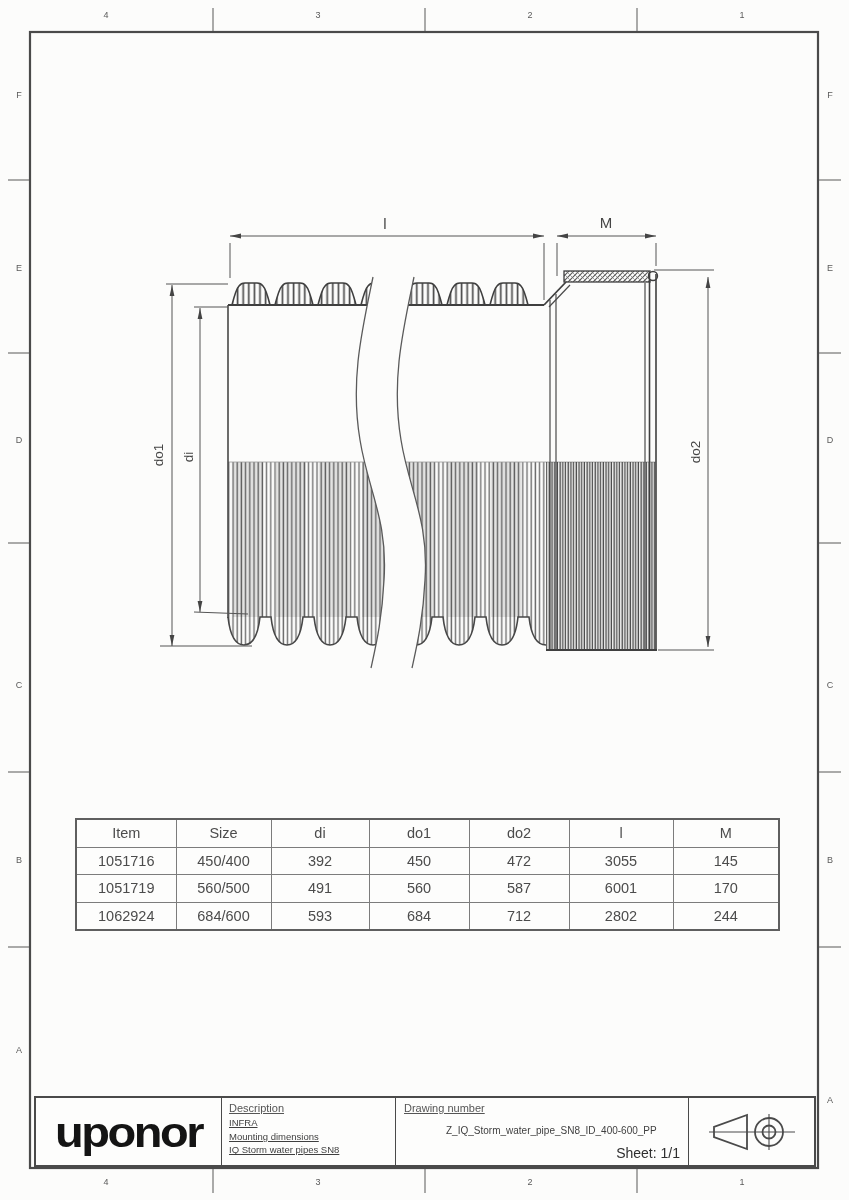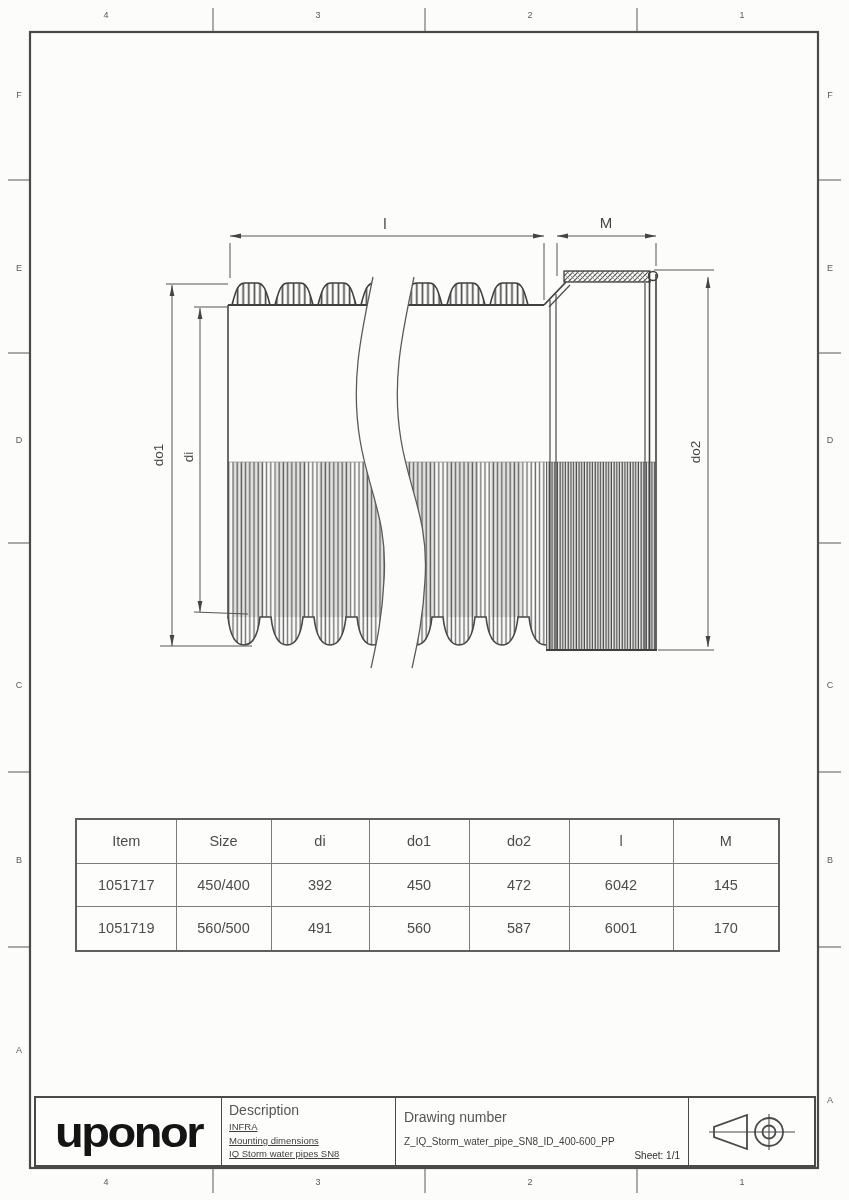--- a/index.html
+++ b/index.html
@@ -3,34 +3,34 @@
 <meta charset="utf-8">
 <style>
   html,body{margin:0;padding:0;}
   body{width:849px;height:1200px;background:#f4f4f2;font-family:"Liberation Sans", sans-serif;}
   .page{position:relative;width:849px;height:1200px;background:#fcfcfb;overflow:hidden;}
   .linework{position:absolute;left:0;top:0;z-index:1;}
   .zone{position:absolute;z-index:2;font-size:9px;color:#5a5a5a;transform:translate(-50%,-50%);}
   
   .dim-table{position:absolute;left:75px;top:818px;z-index:2;border-collapse:collapse;table-layout:fixed;width:703px;background:#fdfdfc;}
   .dim-table th,.dim-table td{border:1px solid #7c7c7c;text-align:center;vertical-align:middle;
-      font-weight:400;color:#4c4c4c;font-size:14.5px;height:26.5px;padding:8px;overflow:hidden;}
+      font-weight:400;color:#4c4c4c;font-size:14.5px;height:26.5px;padding:0;overflow:hidden;}
   .dim-table{border:2px solid #5f5f5f;}
   
   .title-block{position:absolute;left:34px;top:1096px;width:782px;height:71px;z-index:2;
       border:2px solid #4a4a4a;box-sizing:border-box;display:flex;background:#fdfdfc;}
   .tb-cell{box-sizing:border-box;height:100%;}
   .tb-logo{width:186px;border-right:1.5px solid #4a4a4a;display:flex;align-items:center;justify-content:center;}
   .tb-logo span{font-size:47px;font-weight:800;letter-spacing:-2.5px;color:#141414;line-height:1;transform:scaleY(.92);}
   .tb-desc{width:174px;border-right:1.5px solid #4a4a4a;padding:3px 7px;}
-  .tb-label{font-size:14px;color:#555;line-height:1.35;}
+  .tb-label{font-size:11px;color:#555;line-height:1.35;text-decoration:underline;}
   .tb-line{font-size:9.5px;color:#3f3f3f;line-height:1.45;white-space:nowrap;text-decoration:underline;}
-  .tb-dwg{width:293px;border-right:1.5px solid #4a4a4a;padding:10px 8px;position:relative;}
-  .tb-dwg-no{font-size:10px;color:#3f3f3f;margin-top:9px;white-space:nowrap;}
-  .tb-sheet{position:absolute;right:8px;bottom:4px;font-size:10px;color:#2f2f2f;}
+  .tb-dwg{width:293px;border-right:1.5px solid #4a4a4a;padding:3px 8px;position:relative;}
+  .tb-dwg-no{font-size:10px;color:#3f3f3f;margin-top:9px;white-space:nowrap;margin-left:42px;}
+  .tb-sheet{position:absolute;right:8px;bottom:4px;font-size:14px;color:#2f2f2f;}
   .tb-sym{flex:1;display:flex;align-items:center;justify-content:center;}
 </style>
 </head>
 <body>
 
 <div class="page">
 
   <svg class="linework" width="849" height="1200" viewBox="0 0 849 1200">
     <defs>
       <pattern id="hv" width="4.2" height="10" patternUnits="userSpaceOnUse">
@@ -214,36 +214,45 @@
         <th>Size</th>
         <th>di</th>
         <th>do1</th>
         <th>do2</th>
         <th>l</th>
         <th>M</th>
       </tr>
     </thead>
     <tbody>
       <tr>
-        <td>1051717</td>
+        <td>1051716</td>
         <td>450/400</td>
         <td>392</td>
         <td>450</td>
         <td>472</td>
-        <td>6042</td>
+        <td>3055</td>
         <td>145</td>
       </tr>
       <tr>
         <td>1051719</td>
         <td>560/500</td>
         <td>491</td>
         <td>560</td>
         <td>587</td>
         <td>6001</td>
         <td>170</td>
+      </tr>
+      <tr>
+        <td>1062924</td>
+        <td>684/600</td>
+        <td>593</td>
+        <td>684</td>
+        <td>712</td>
+        <td>2802</td>
+        <td>244</td>
       </tr>
     </tbody>
   </table>
 
   <div class="title-block">
     <div class="tb-cell tb-logo">
       <span>uponor</span>
     </div>
     <div class="tb-cell tb-desc">
       <div class="tb-label">Description</div>

